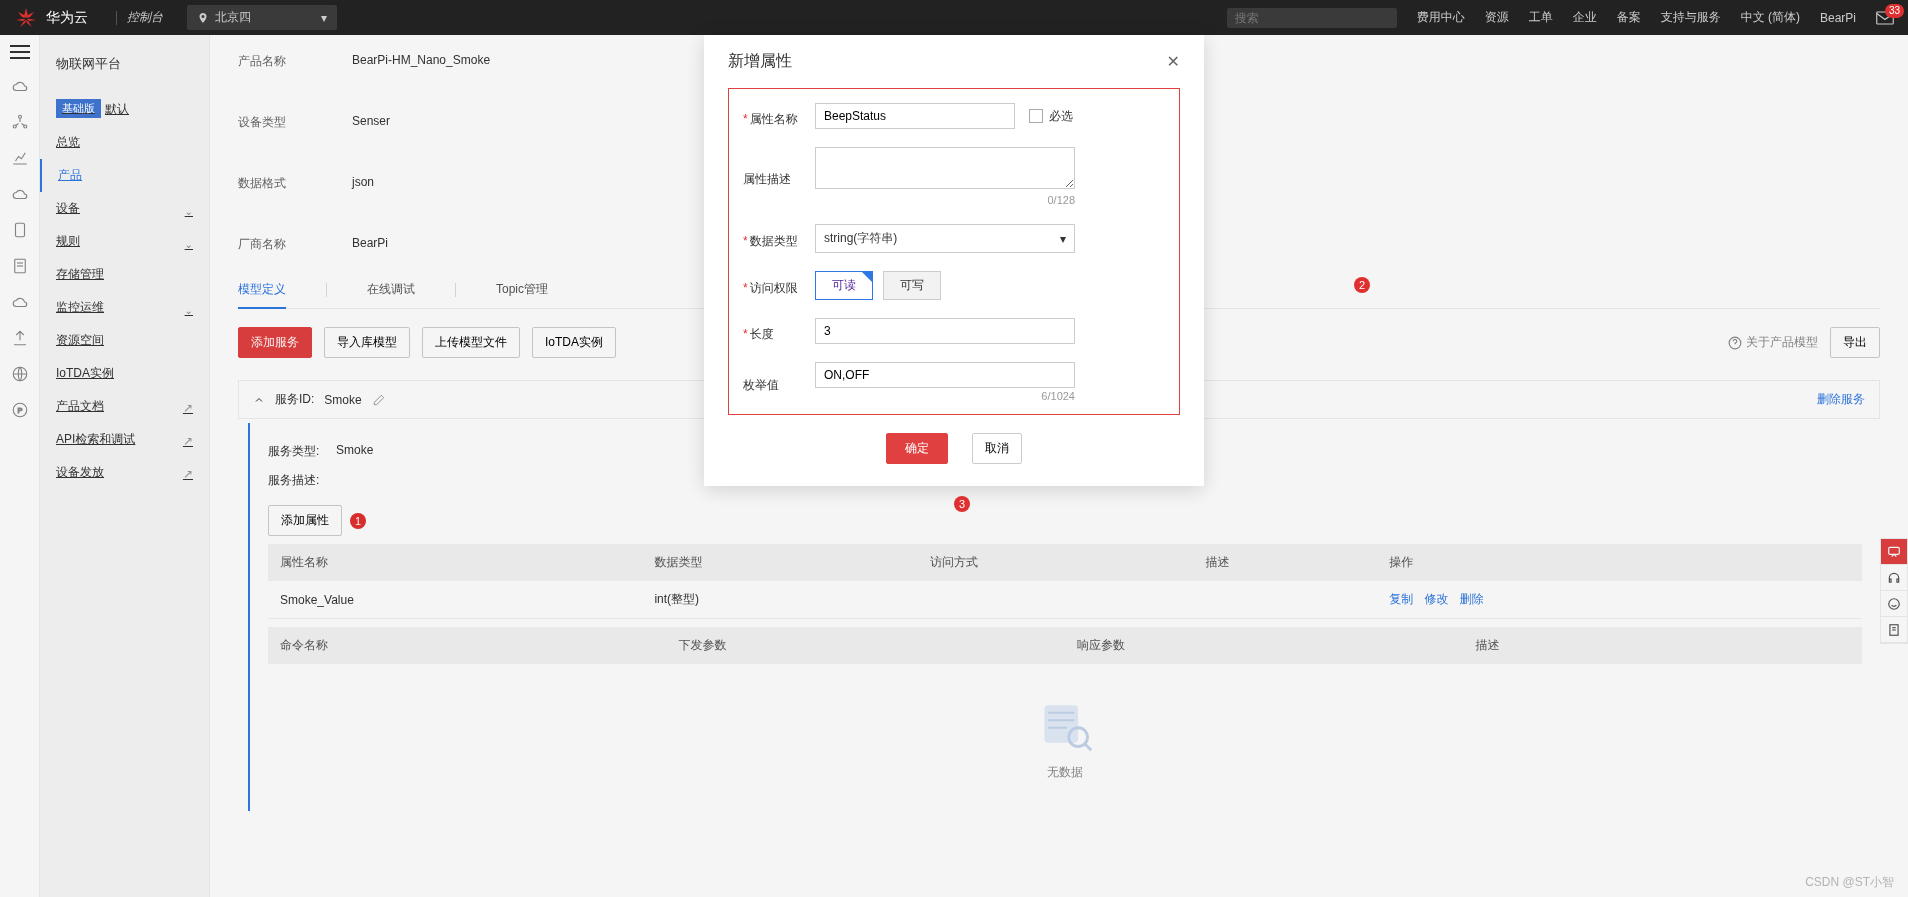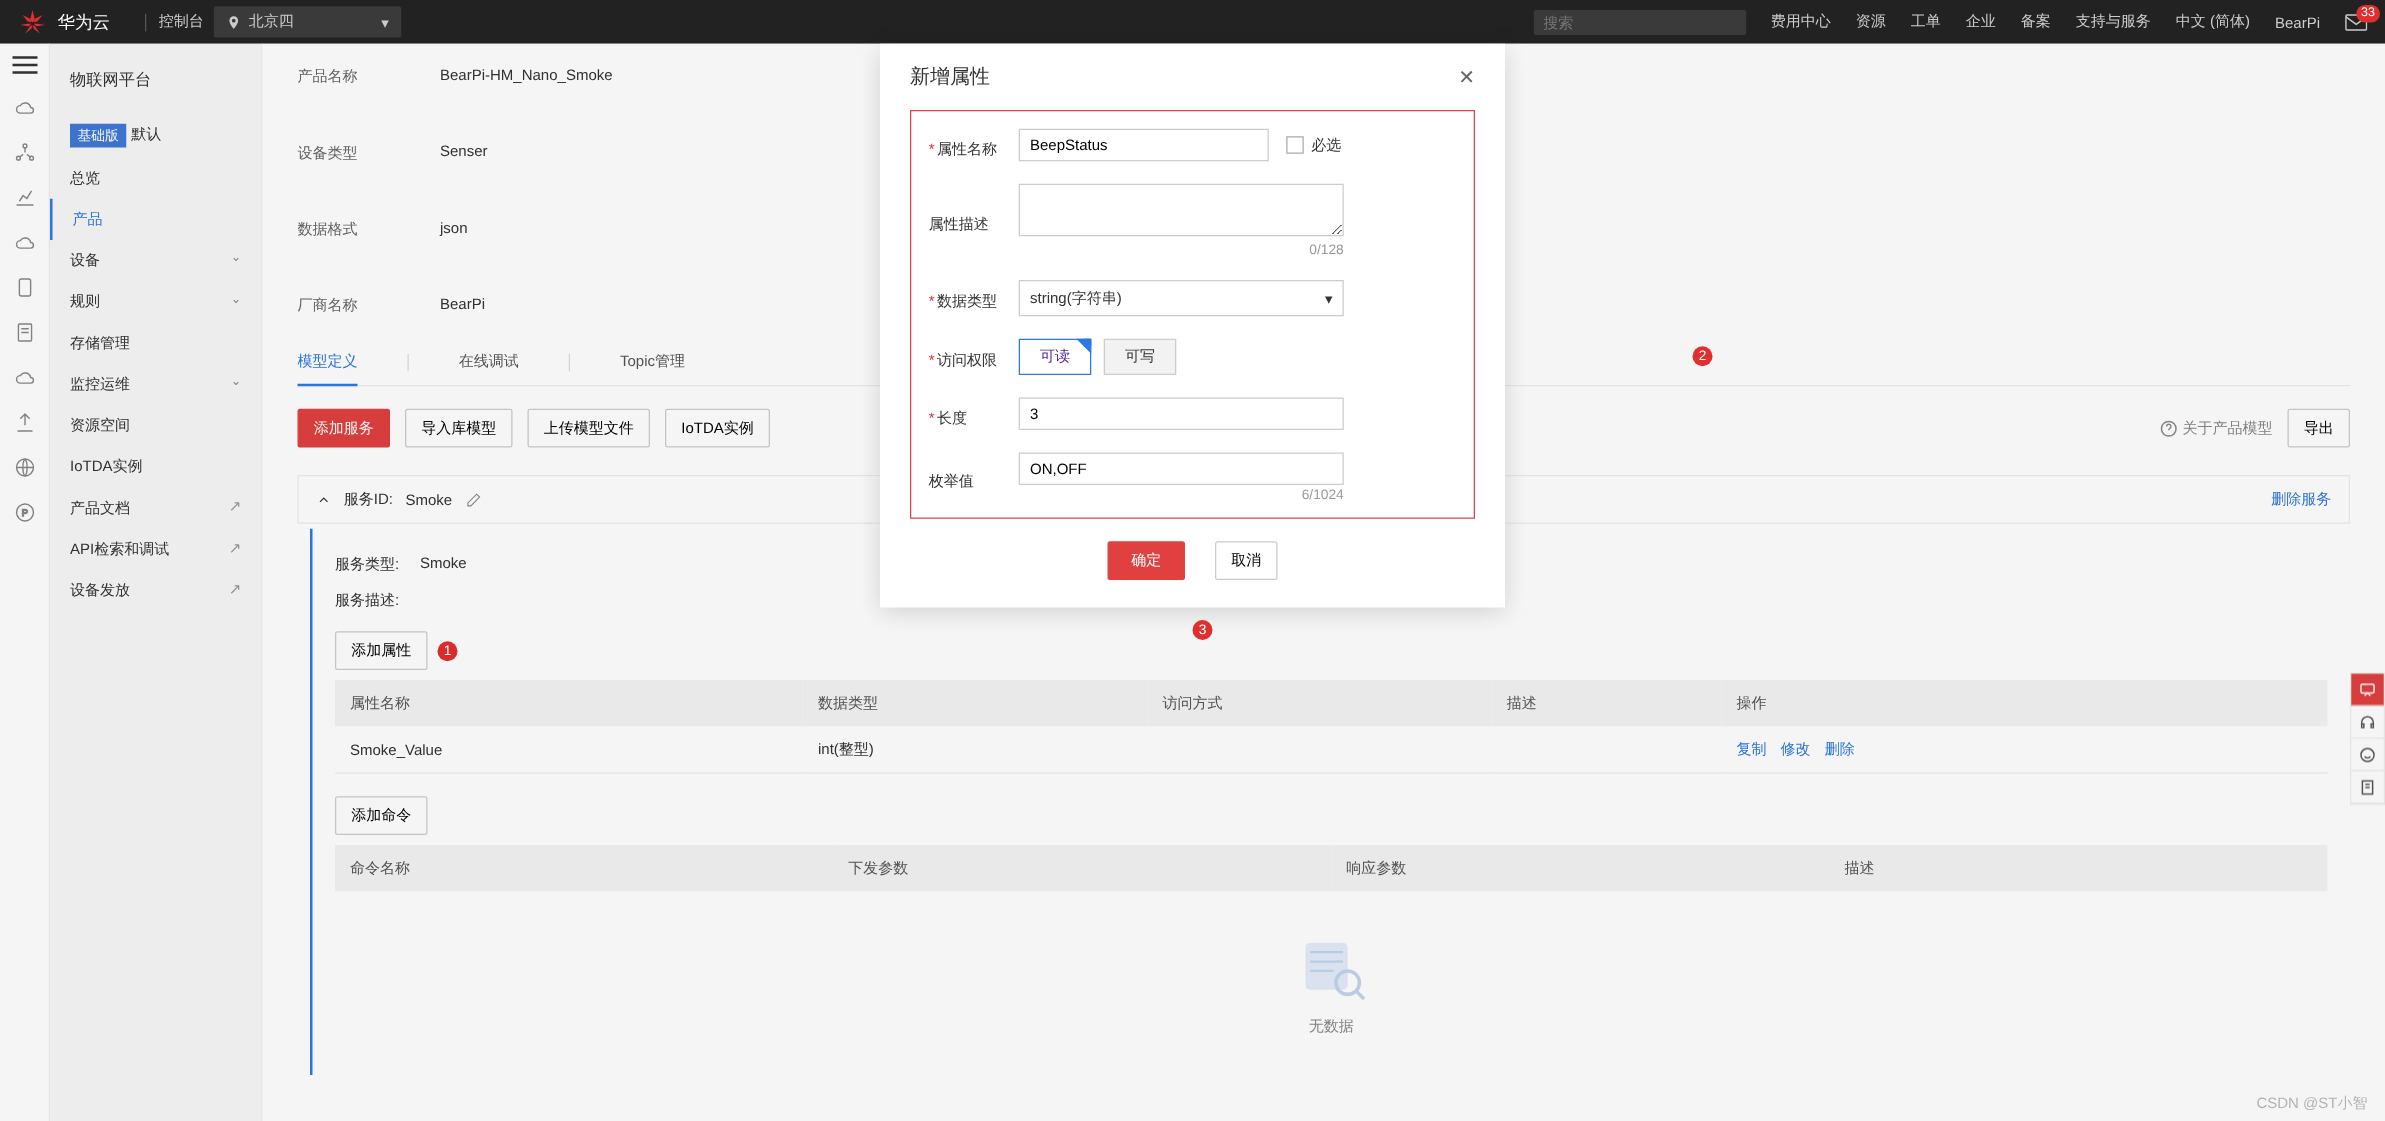--- a/index.html
+++ b/index.html
@@ -3,42 +3,42 @@
 <meta charset="utf-8">
 <style>
 * { margin:0; padding:0; box-sizing:border-box; font-family:"Microsoft YaHei","PingFang SC",Arial,sans-serif; }
 body { font-size:12px; color:#333; background:#fff; overflow:hidden; }
 
 
 .hdr { height:35px; background:#222; display:flex; align-items:center; color:#ccc; padding:0 14px; }
 .logo { width:24px; height:24px; margin-right:8px; }
 .brand { color:#fff; font-size:14px; font-weight:500; margin-right:18px; }
 .vsep { width:1px; height:14px; background:#555; margin:0 10px; }
-.console { margin-right:8px; cursor:pointer; }
+.console { margin-right:24px; cursor:pointer;font-style:italic; }
 .region { background:#3a3a3a; padding:4px 10px; border-radius:2px; display:flex; align-items:center; gap:6px; min-width:150px; cursor:pointer; }
 .region .chev { margin-left:auto; }
 .hdr-spacer { flex:1; }
 .search-box { background:#3a3a3a; display:flex; align-items:center; padding:3px 8px; border-radius:2px; width:170px; margin-right:10px; }
 .search-box input { background:transparent; border:none; color:#ccc; outline:none; flex:1; font-size:12px; }
 .hdr-link { margin:0 10px; cursor:pointer; }
 .mail { position:relative; margin-left:10px; }
 .badge { position:absolute; top:-7px; right:-10px; background:#e02f2f; color:#fff; font-size:10px; padding:0 4px; border-radius:7px; line-height:14px; }
 
 .wrap { display:flex; height:calc(100vh - 35px); }
 
 
 .rail { width:40px; background:#fff; border-right:1px solid #eee; padding-top:10px; display:flex; flex-direction:column; align-items:center; gap:18px; }
 .rail-ic { width:18px; height:18px; color:#888; cursor:pointer; }
 .ham { width:20px; height:14px; border-top:2px solid #333; border-bottom:2px solid #333; position:relative; cursor:pointer; }
 .ham:before { content:""; position:absolute; top:4px; left:0; right:0; height:2px; background:#333; }
 
 
 .side { width:170px; background:#f7f7f7; border-right:1px solid #eee; padding:8px 0; }
 .side-h { padding:12px 16px 18px; font-size:13px; }
-.side-item { padding:8px 16px; display:flex; align-items:flex-start; cursor:pointer; color:#333; }
+.side-item { padding:8px 16px; display:flex; align-items:flex-end; cursor:pointer; color:#333;text-decoration:underline; }
 .side-item.child { padding-left:16px; }
 .side-item.active { color:#2e78e4; border-left:2px solid #2e78e4; }
 .side-item .exp { margin-left:auto; font-size:10px; color:#888; }
 .side-item .ext { margin-left:auto; color:#999; }
 .side-chip { background:#4078d6; color:#fff; padding:2px 6px; font-size:11px; margin-right:4px; }
 
 
 .main { flex:1; overflow:auto; padding:0 28px 28px; background:#fff; position:relative; }
 .info-grid { display:grid; grid-template-columns:70px 320px 120px 1fr; row-gap:12px; column-gap:18px; padding:18px 0; font-size:12px;gap:44px; }
 .info-k { color:#666; }
@@ -335,23 +335,20 @@
               <td></td>
           <td class="ops">
             <a>复制</a>
             <a>修改</a>
             <a>删除</a>
           </td>
         </tr>
           </tbody>
       </table>
 
-      <div style="margin:18px 0 6px">
-        <button class="btn">添加命令</button>
-      </div>
 
       <table class="tbl">
         <thead>
             <tr>
           <th style="width:25%">命令名称</th>
           <th style="width:25%">下发参数</th>
           <th style="width:25%">响应参数</th>
           <th>描述</th>
         </tr>
           </thead>

